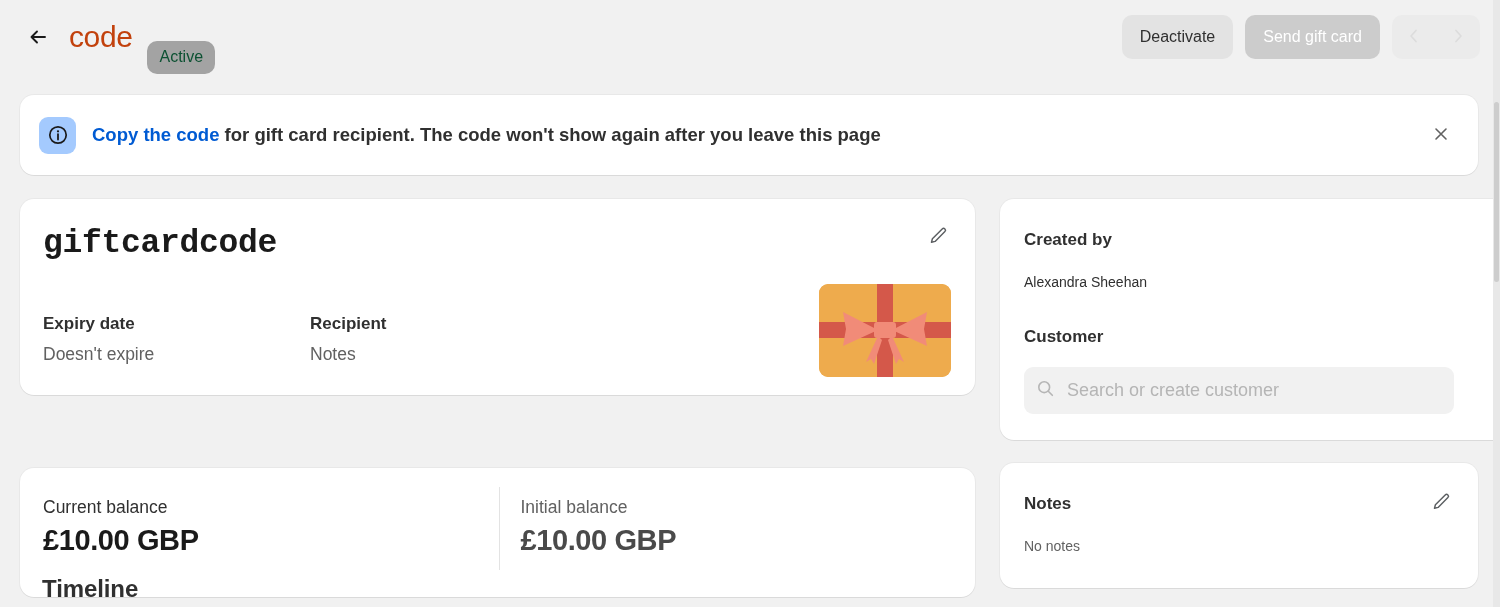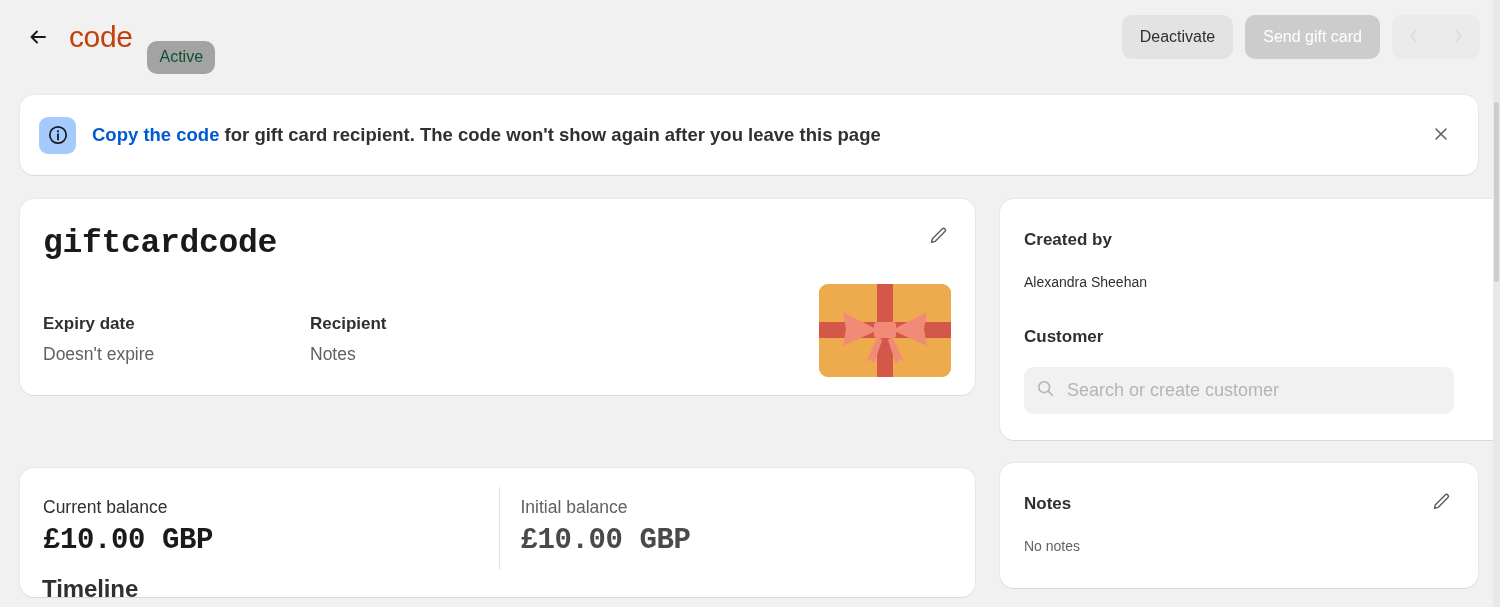--- a/index.html
+++ b/index.html
@@ -150,21 +150,21 @@
     position: relative;
   }
   .bal-divider {
     position: absolute; left: 479px; top: 19px;
     width: 1px; height: 83px; background: #e3e3e3;
   }
   .bal-label { font-size: 17.5px; color: #616161; line-height: 22px; }
   .bal-label.dark { color: #303030; }
   .bal-value {
     font-size: 29px; font-weight: bold; color: #1a1a1a;
-    letter-spacing: -0.4px; margin-top: 6px; font-family: Liberation Mono, monospace;
+    letter-spacing: -0.4px; margin-top: 6px;
   }
   .bal-value.muted { color: #4a4a4a; }
 
   .timeline-title {
     position: absolute; left: 42px; top: 575px;
     font-size: 24px; font-weight: bold; color: #303030;
     letter-spacing: -0.1px;
   }
 
   

